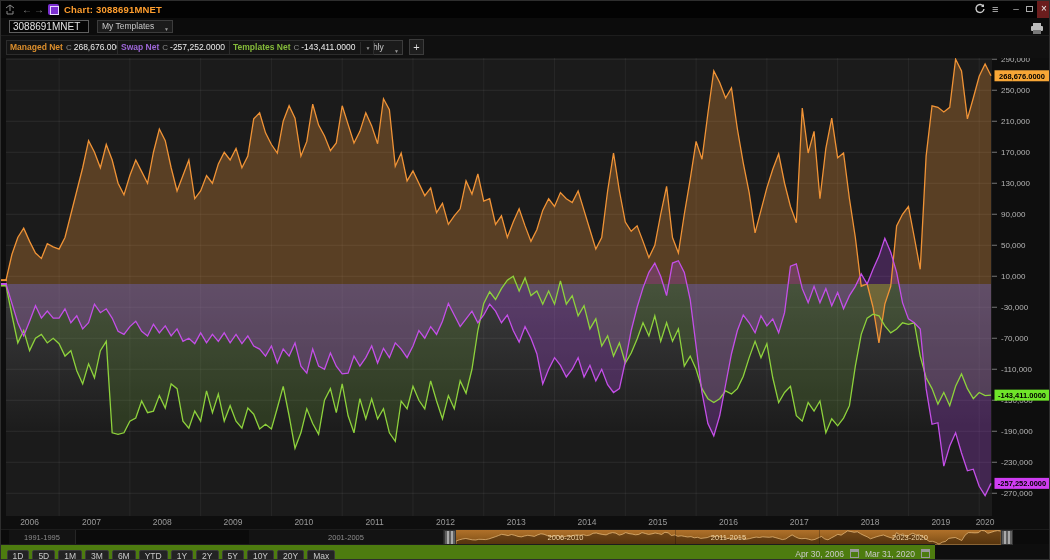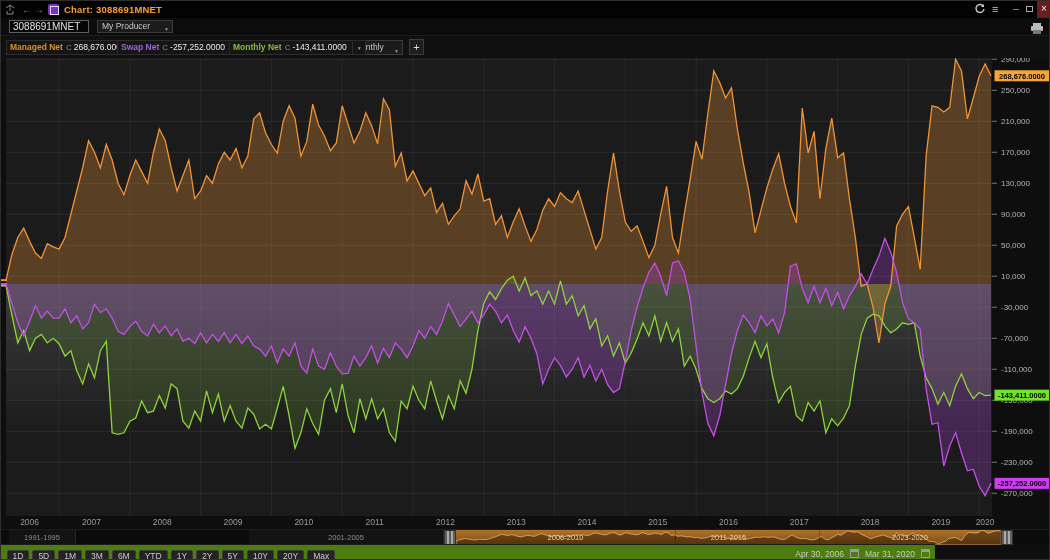--- a/index.html
+++ b/index.html
@@ -179,41 +179,41 @@
     <span id="min-btn">–</span>
     <span id="restore-btn">
         <i></i>
       </span>
     <span id="close-btn">×</span>
   </div>
 
   <div id="navrow">
     <input id="security-input" value="3088691MNET" style="">
     <div id="templates-dd">
-      <span>My Producer</span>
+      <span>My Templates</span>
       <span class="arr">▼</span>
     </div>
     <span id="print-icon">
       <svg width="14" height="12">
           <rect x="3" y="0" width="8" height="3" fill="#bbb"></rect>
           <rect x="1" y="3" width="12" height="5" rx="1" fill="#bbb"></rect>
           <rect x="3" y="7" width="8" height="4" fill="#777"></rect>
         </svg>
     </span>
   </div>
 
   <div id="legendrow">
     <div id="period-dd">
       <span>Monthly</span>
       <span class="arr">▼</span>
     </div>
     <div id="add-series-btn">+</div>
   <div class="leg-item" style="left: 5px;"><span class="leg-name" style="color:#dd8f2c">Managed Net</span><span class="leg-c">C</span><span class="leg-val">268,676.0000</span><span class="leg-dd">▼</span></div>
       <div class="leg-item" style="left: 116px;"><span class="leg-name" style="color:#9d66d8">Swap Net</span><span class="leg-c">C</span><span class="leg-val">-257,252.0000</span><span class="leg-dd">▼</span></div>
-      <div class="leg-item" style="left: 228px;"><span class="leg-name" style="color:#85bb3a">Monthly Net</span><span class="leg-c">C</span><span class="leg-val">-143,411.0000</span><span class="leg-dd">▼</span></div>
+      <div class="leg-item" style="left: 228px;"><span class="leg-name" style="color:#85bb3a">Templates Net</span><span class="leg-c">C</span><span class="leg-val">-143,411.0000</span><span class="leg-dd">▼</span></div>
     </div>
 
   <div id="selector">
     <div id="sel-window" style="left: 455px; width: 545px;">
       <svg id="sel-svg" width="545" height="15">
           <path d="M0,15 L0.0,11.1 L3.3,9.8 L6.5,9.0 L9.8,8.5 L13.1,9.2 L16.3,9.8 L19.6,10.0 L22.8,9.3 L26.1,9.4 L29.4,9.6 L32.6,9.0 L35.9,7.9 L39.2,6.8 L42.4,5.6 L45.7,4.3 L49.0,4.9 L52.2,5.6 L55.5,4.5 L58.7,5.3 L62.0,6.4 L65.3,6.9 L68.5,6.0 L71.8,5.3 L75.1,5.8 L78.3,6.4 L81.6,4.9 L84.9,3.8 L88.1,4.3 L91.4,5.6 L94.6,6.8 L97.9,6.0 L101.2,5.3 L104.4,7.1 L107.7,6.8 L111.0,6.0 L114.2,6.4 L117.5,5.4 L120.7,4.9 L124.0,5.3 L127.3,4.7 L130.5,5.6 L133.8,5.1 L137.1,3.3 L140.3,3.0 L143.6,3.9 L146.9,4.5 L150.1,4.9 L153.4,3.4 L156.6,2.6 L159.9,3.2 L163.2,5.1 L166.4,4.3 L169.7,2.6 L173.0,3.6 L176.2,4.1 L179.5,4.8 L182.8,4.4 L186.0,2.6 L189.3,3.5 L192.5,4.4 L195.8,3.9 L199.1,3.0 L202.3,3.6 L205.6,4.5 L208.9,2.3 L212.1,2.8 L215.4,5.5 L218.7,4.9 L221.9,6.3 L225.2,5.8 L228.4,6.4 L231.7,7.0 L235.0,6.6 L238.2,7.8 L241.5,7.3 L244.8,8.4 L248.0,8.0 L251.3,7.6 L254.6,6.3 L257.8,6.9 L261.1,5.9 L264.3,7.2 L267.6,7.1 L270.9,8.4 L274.1,8.0 L277.4,9.0 L280.7,8.3 L283.9,7.6 L287.2,8.4 L290.4,9.2 L293.7,8.6 L297.0,7.7 L300.2,7.1 L303.5,7.5 L306.8,6.8 L310.0,7.1 L313.3,7.3 L316.6,6.8 L319.8,7.7 L323.1,8.6 L326.3,9.6 L329.6,9.0 L332.9,6.8 L336.1,4.9 L339.4,6.8 L342.7,8.3 L345.9,8.7 L349.2,8.4 L352.5,9.2 L355.7,10.0 L359.0,9.4 L362.2,7.9 L365.5,6.5 L368.8,9.0 L372.0,9.8 L375.3,7.9 L378.6,6.2 L381.8,4.3 L385.1,5.2 L388.4,3.0 L391.6,0.9 L394.9,1.5 L398.1,2.3 L401.4,1.8 L404.7,3.8 L407.9,5.4 L411.2,6.8 L414.5,8.8 L417.7,7.7 L421.0,6.6 L424.3,5.7 L427.5,5.0 L430.8,6.4 L434.0,7.5 L437.3,8.3 L440.6,2.7 L443.8,4.9 L447.1,3.9 L450.4,7.1 L453.6,4.7 L456.9,3.2 L460.1,5.1 L463.4,4.9 L466.7,7.1 L469.9,9.0 L473.2,11.4 L476.5,11.3 L479.7,12.4 L483.0,14.1 L486.3,12.2 L489.5,11.4 L492.8,8.4 L496.0,7.9 L499.3,7.5 L502.6,9.0 L505.8,10.5 L509.1,5.1 L512.4,2.6 L515.6,2.7 L518.9,2.9 L522.2,2.7 L525.4,0.4 L528.7,0.9 L531.9,3.3 L535.2,2.3 L538.5,1.2 L541.7,0.6 L545.0,1.2 L545,15 Z" fill="rgba(40,22,4,0.45)" stroke="rgba(250,205,140,0.9)" stroke-width="0.7"></path>
         </svg>
     </div>
   <div class="seg" style="left: 8px; width: 67px;">1991-1995</div>
       <div class="seg" style="left: 248px; width: 195px;">2001-2005</div>

